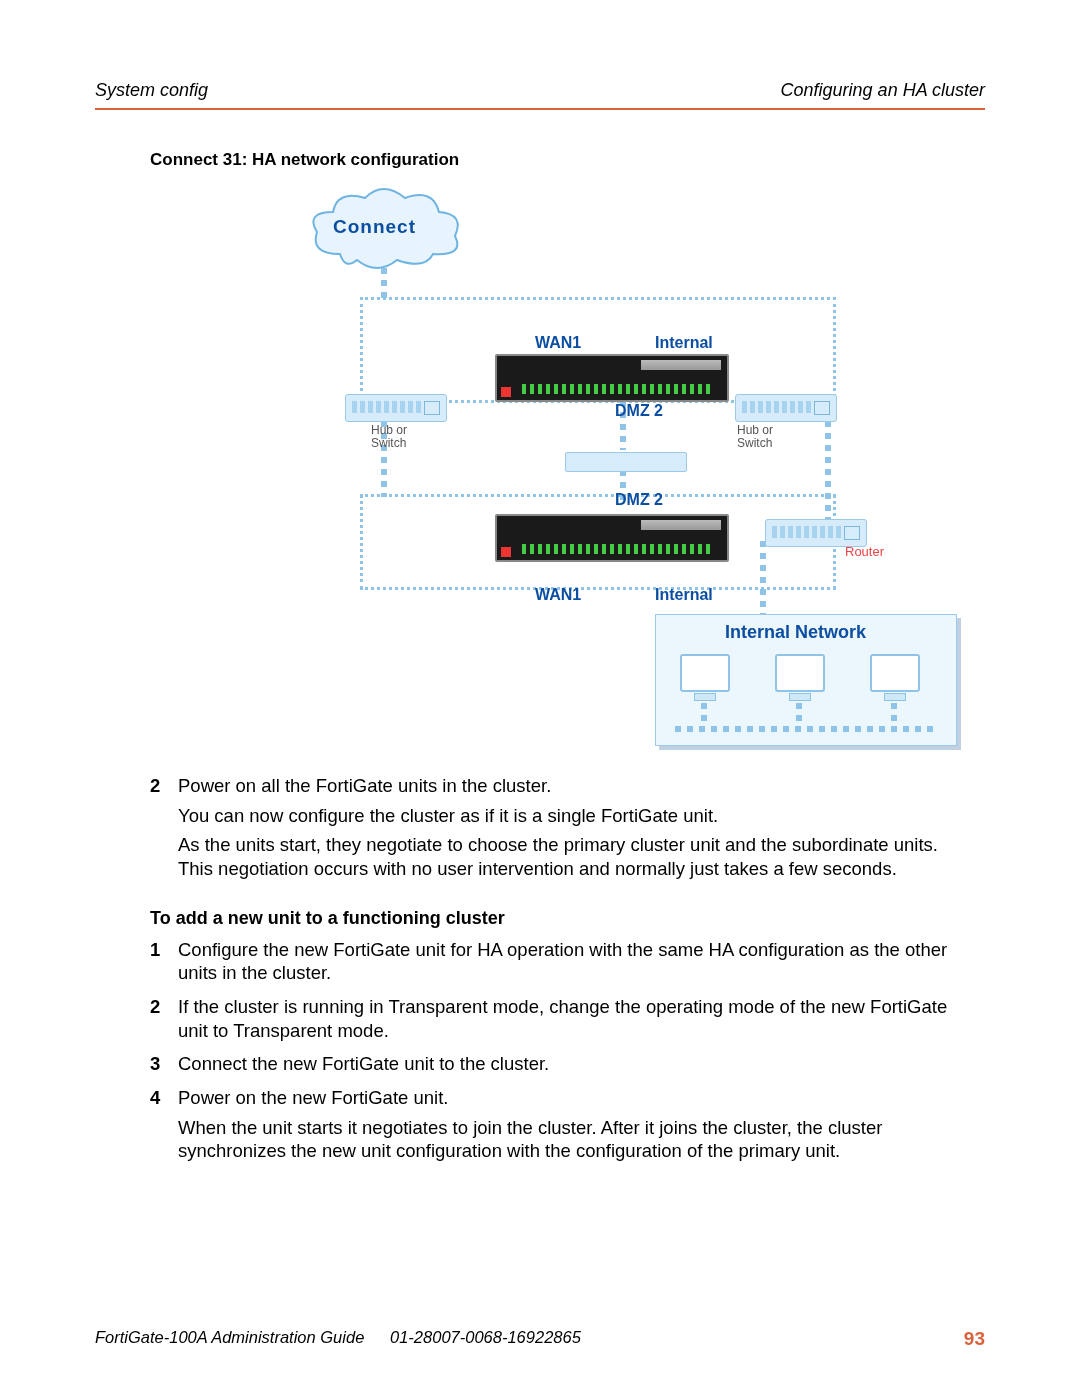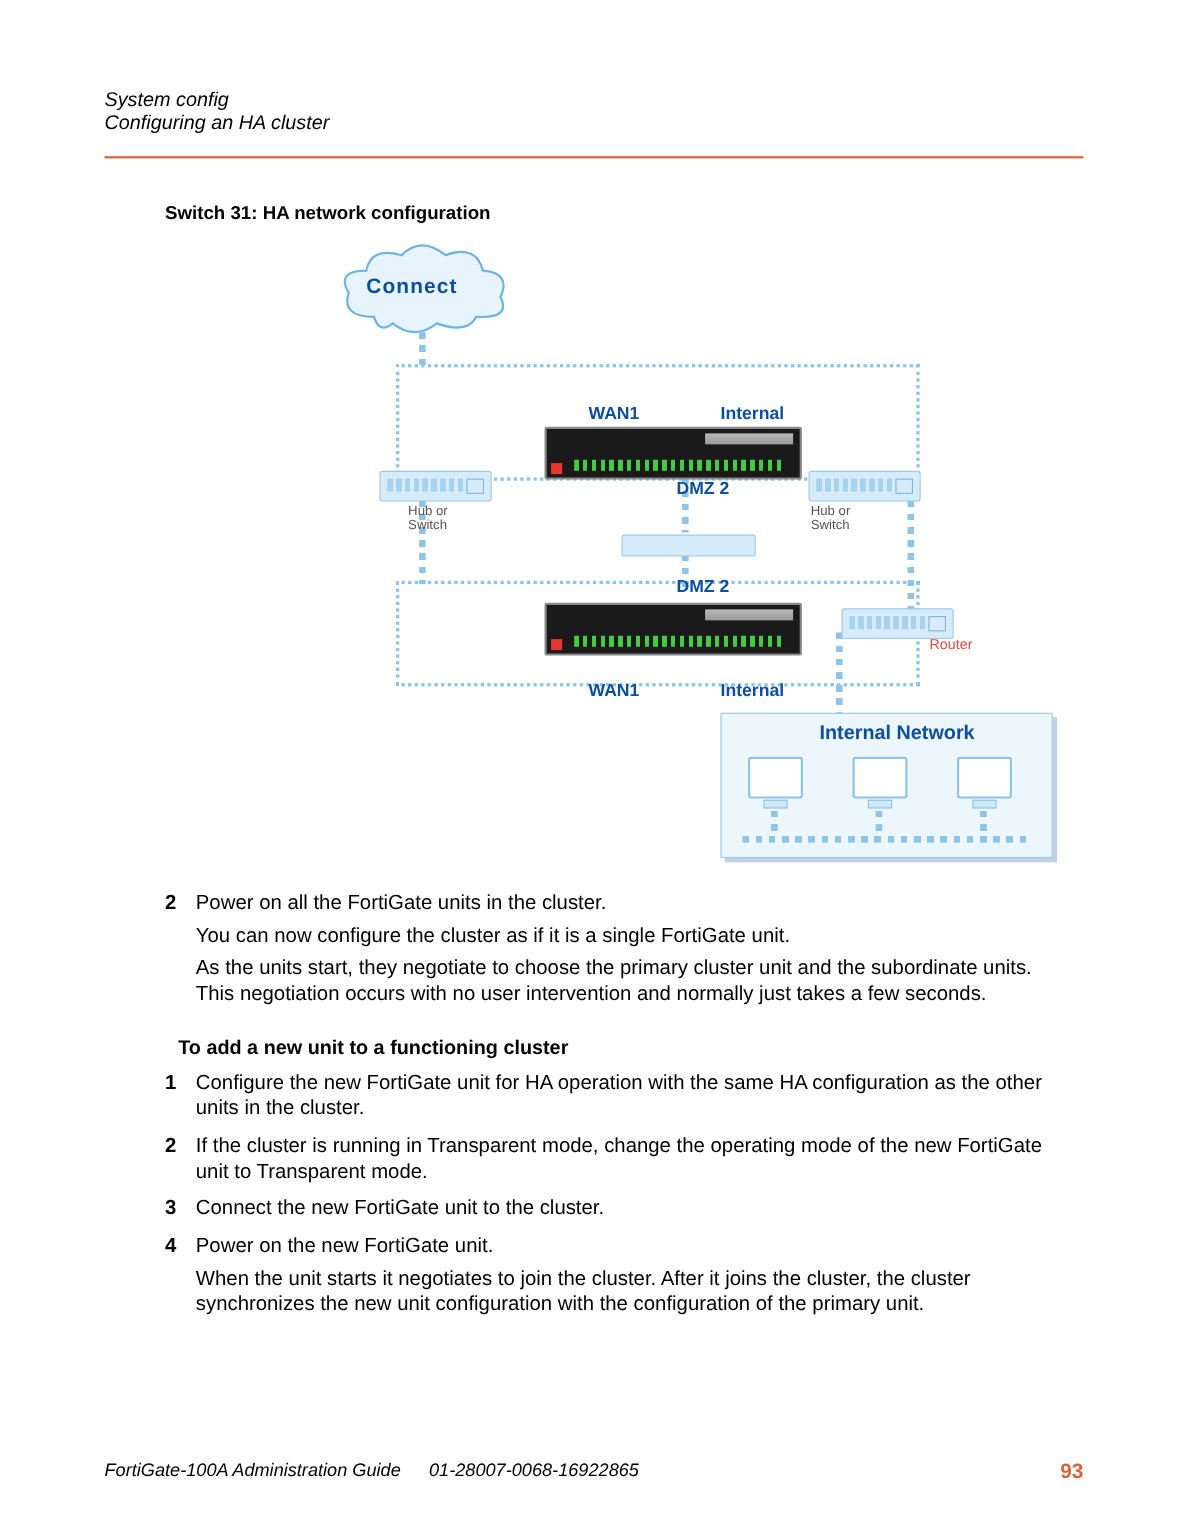--- a/index.html
+++ b/index.html
@@ -1,20 +1,20 @@
 <!DOCTYPE html>
 <html><head>
 <meta charset="utf-8">
 <style>
   html, body { margin:0; padding:0; background:#fff; }
   body { width:1080px; height:1397px; position:relative;
          font-family:Arial, Helvetica, sans-serif; color:#000; }
   .page { position:absolute; left:95px; top:80px; width:890px; }
   .runhead { display:flex; justify-content:space-between; font-style:italic;
-             font-size:18px; margin-bottom:20px;flex-direction:column; }
+             font-size:18px; margin-bottom:7px; }
   .rule { height:2px; background:#d9633b; margin-bottom:40px; }
   .figcap { font-weight:bold; font-size:17px; margin-left:55px; margin-bottom:14px; }
   .diagram { position:relative; width:770px; height:570px; margin-left:90px;
              margin-bottom:20px; }
   
   .cloud { position:absolute; left:120px; top:0; width:160px; height:90px; }
   .cloud svg { width:100%; height:100%; }
   .cloud-label { position:absolute; left:148px; top:32px; color:#0b4ea2;
                  font-weight:bold; font-size:19px; letter-spacing:1px; }
   .dots-v { position:absolute; width:6px; background:repeating-linear-gradient(
@@ -38,52 +38,52 @@
   .fgt .badge { position:absolute; left:4px; bottom:3px; width:10px; height:10px;
                 background:#e33; }
   .smallswitch { position:absolute; width:120px; height:18px; background:#d7ecfa;
                  border:1px solid #9cc8ea; border-radius:2px; }
   .lbl { position:absolute; color:#0b4ea2; font-weight:bold; font-size:16px; }
   .glbl { position:absolute; color:#555; font-size:12px; line-height:13px; }
   .routerlbl { position:absolute; color:#ef4444; font-size:13px; }
   .intnet-box { position:absolute; left:470px; top:430px; width:300px; height:130px;
                 background:#ecf6fd; border:1px solid #9cc8ea;
                 box-shadow:4px 4px 0 rgba(100,140,180,.4); }
-  .intnet-title { position:absolute; left:560px; top:438px; color:#0b4ea2;
+  .intnet-title { position:absolute; left:540px; top:438px; color:#0b4ea2;
                   font-weight:bold; font-size:18px; }
   .monitor { position:absolute; width:50px; height:45px; }
   .monitor .scr { width:46px; height:34px; border:2px solid #8fc4e8; background:#fff;
                   border-radius:3px; }
   .monitor .base { width:20px; height:6px; background:#cfe8f8; margin:1px auto 0;
                    border:1px solid #8fc4e8; }
   
   .dbox { position:absolute; border:3px dotted #8fc4e8; }
   
   .content { margin-left:55px; margin-right:10px; font-size:18.5px; line-height:1.28; }
   .step { display:flex; margin-top:4px; margin-bottom:4px; }
   .sn { width:28px; font-weight:bold; flex:none; }
   .stxt p { margin:0 0 6px; }
-  .subhead { font-weight:bold; margin:20px 12px 8px; font-size:18px; }
+  .subhead { font-weight:bold; margin:20px 0 8px; font-size:18px; }
   .footer { position:absolute; left:95px; bottom:50px; width:890px;
             font-style:italic; font-size:16.5px; }
   .footer .pn { position:absolute; right:0; color:#d9633b; font-weight:bold;
                 font-style:normal; font-size:19px; }
   .footer .doc { position:absolute; left:295px; }
 </style>
 </head>
 <body>
 
 <div class="page">
   <div class="runhead">
     <span>System config</span>
     <span>Configuring an HA cluster</span>
   </div>
   <div class="rule"></div>
 
-  <div class="figcap">Switch 31: HA network configuration</div>
+  <div class="figcap">Connect 31: HA network configuration</div>
 
   <div class="diagram">
 
     <div class="cloud">
       <svg viewBox="0 0 160 90">
         <path d="M35 70 Q5 70 12 48 Q0 28 28 28 Q32 6 60 14 Q78 -4 100 14
                  Q128 4 134 28 Q160 30 150 52 Q160 72 128 70 Q120 86 92 76
                  Q72 92 52 76 Q40 86 35 70 Z" fill="#e8f4fd" stroke="#6eb4e2" stroke-width="2"></path>
       </svg>
     </div>

